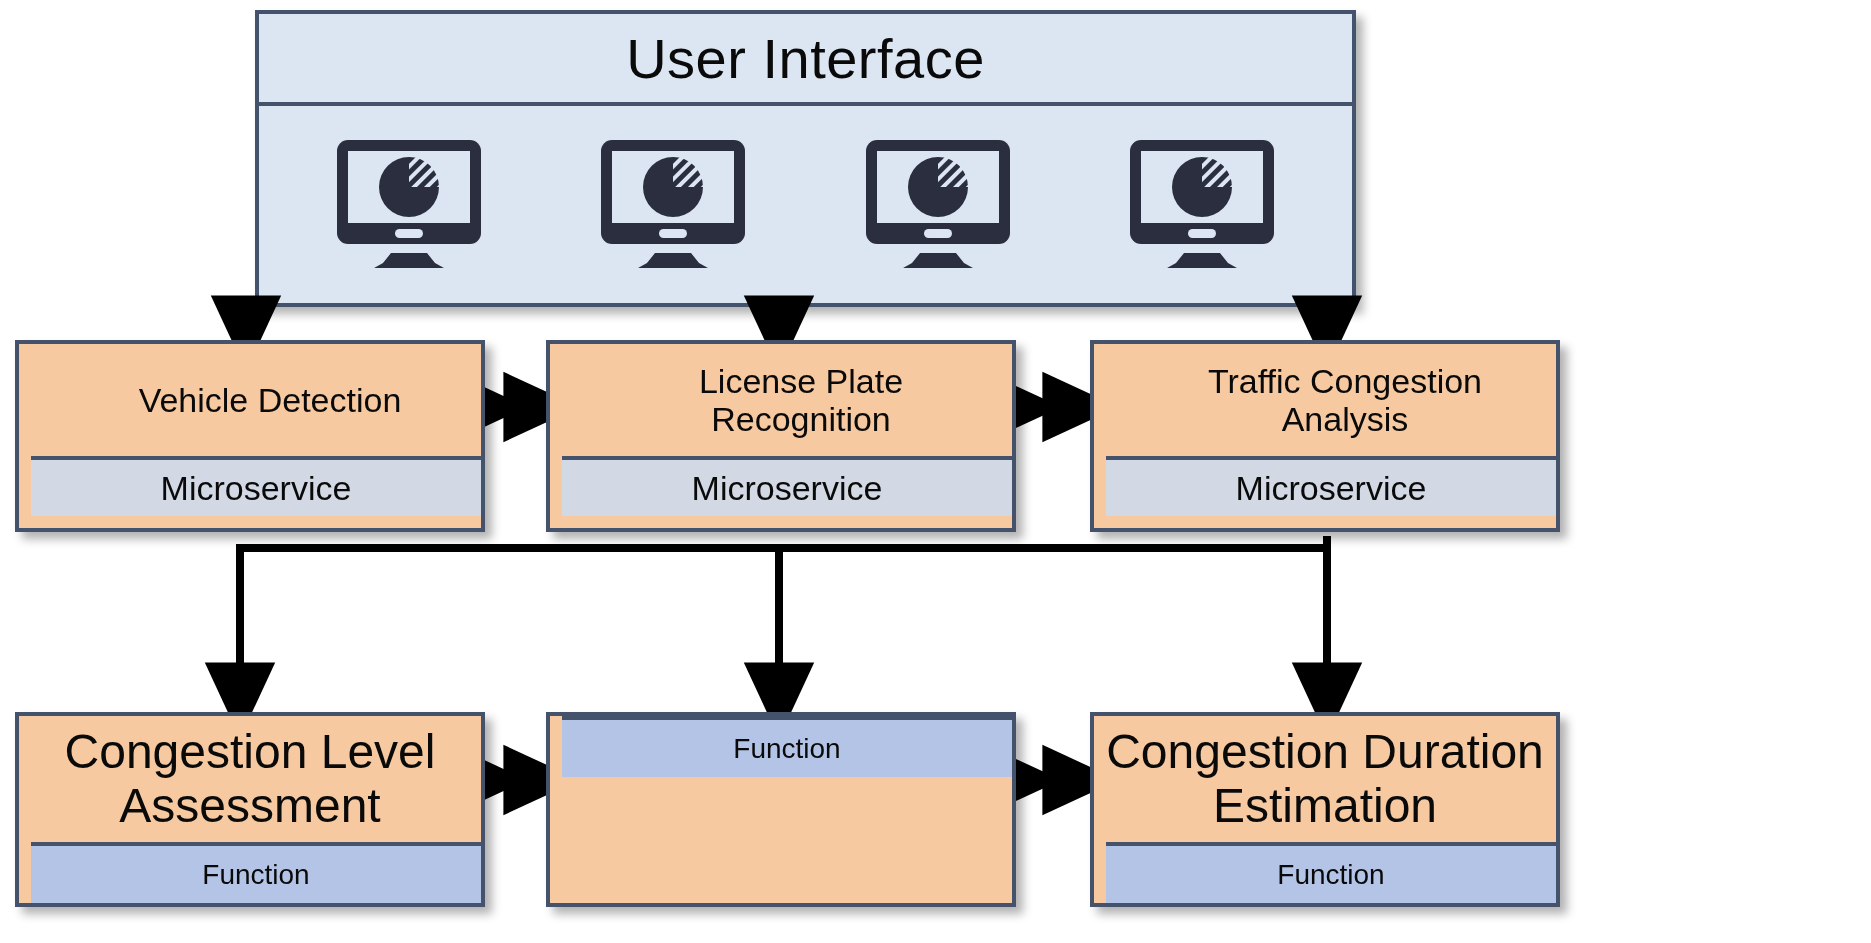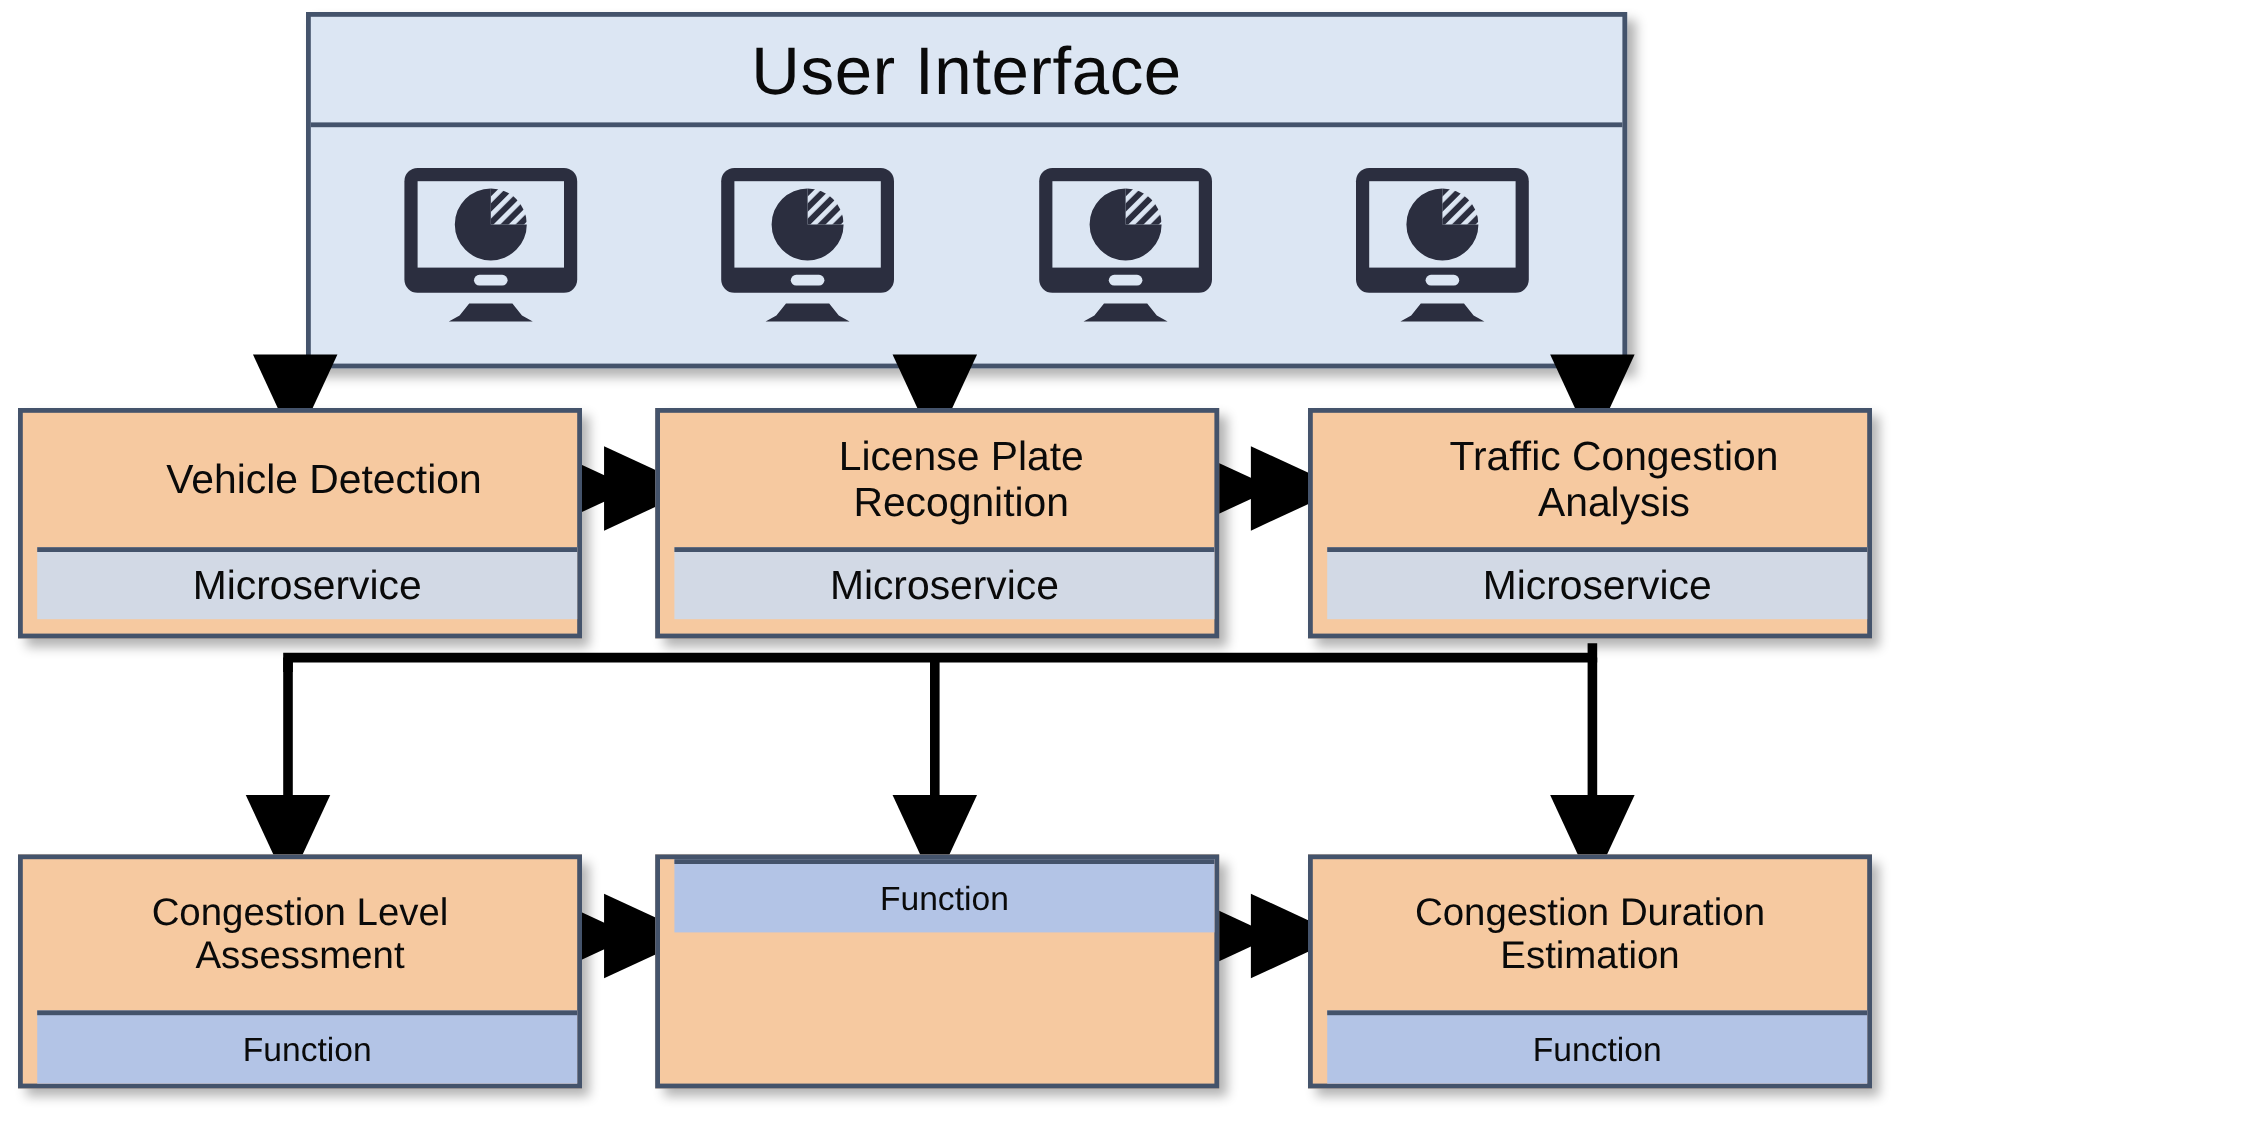--- a/index.html
+++ b/index.html
@@ -77,21 +77,21 @@
     padding: 0 18px;
   }
   .monitor { width: 150px; height: 136px; display: block; }
 
   
   .row-service { height: 192px; }
   .row-service .node-title { height: 112px; font-size: 34px; margin-left: 40px; }
   .row-service .node-type  { height: 60px;  font-size: 34px; background: #d2d9e5; }
 
   .row-function { height: 195px; }
-  .row-function .node-title { height: 126px; font-size: 32px; }
+  .row-function .node-title { height: 126px; font-size: 48px; }
   .row-function .node-type  { height: 61px;  font-size: 28px; background: #b3c4e6; }
 
   
   .conn { position: absolute; }
   svg.conn { overflow: visible; }
 </style>
 </head>
 <body>
 
 <div id="stage">

